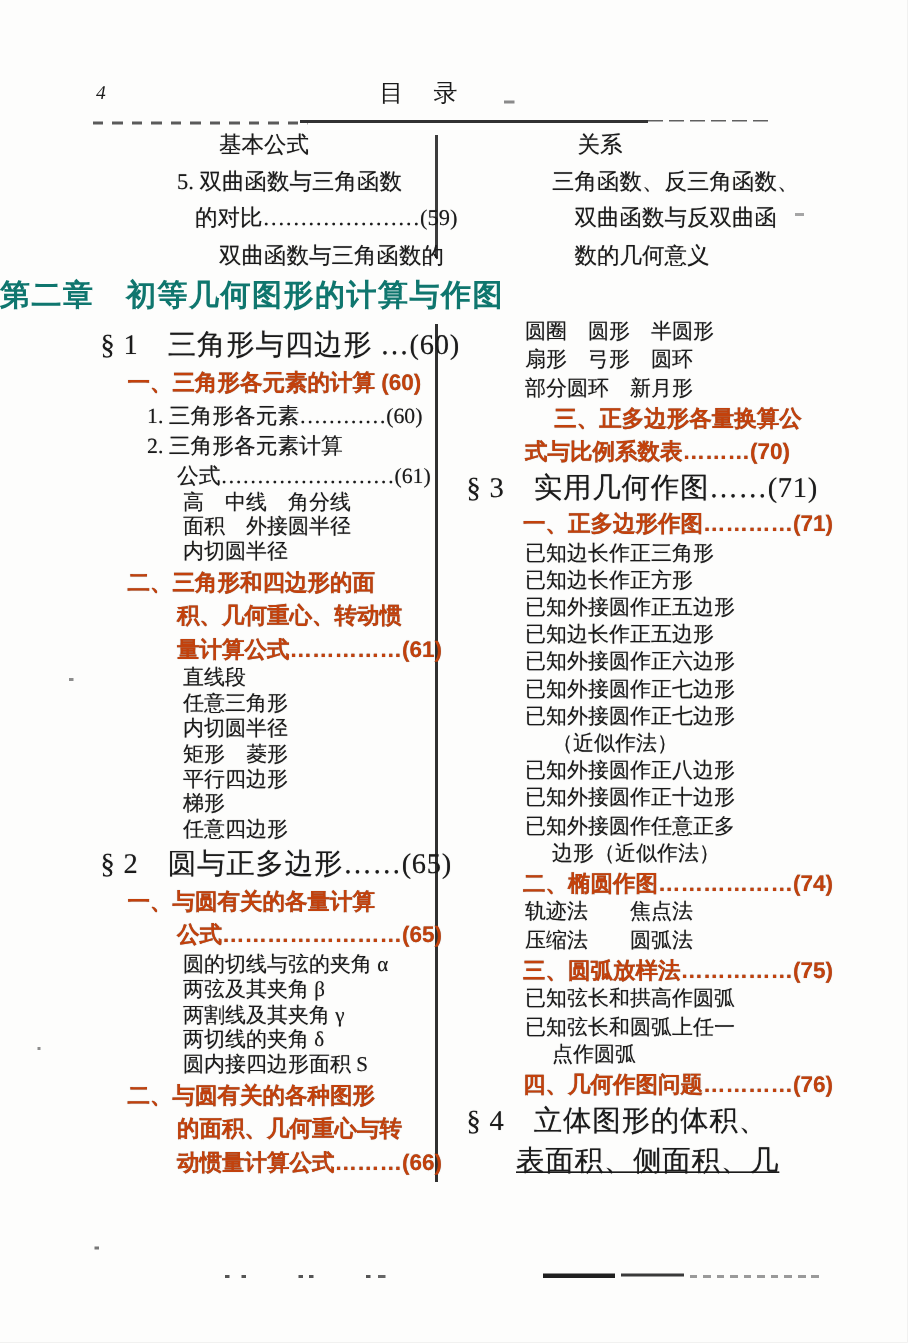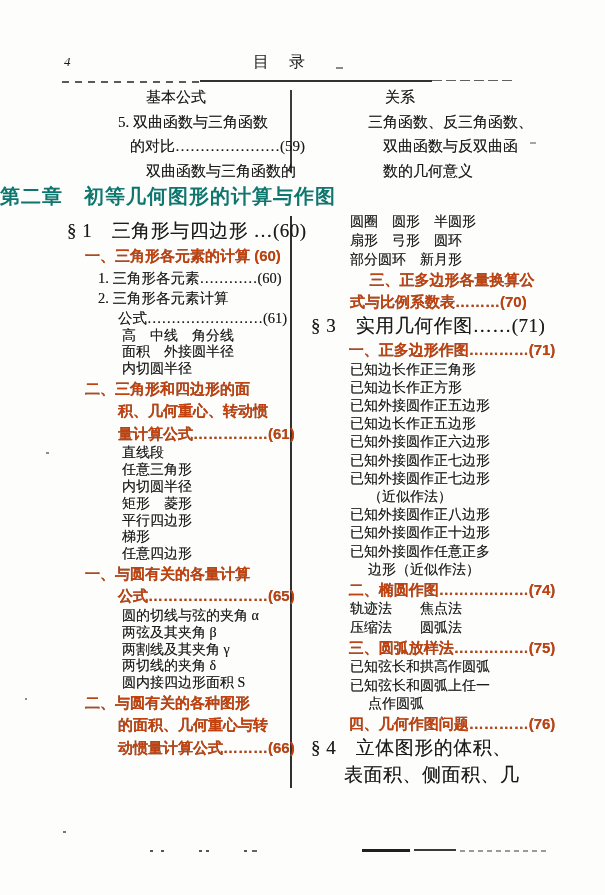--- a/index.html
+++ b/index.html
@@ -48,21 +48,21 @@
     font-family:"Liberation Sans","DejaVu Sans",sans-serif;
     font-weight:700;font-size:20px;letter-spacing:1px;color:#0f766e;}
 
   
   .col-left{position:absolute;left:64px;top:217px;width:226px;}
   .col-right{position:absolute;left:306px;top:212px;width:270px;}
 
   .s-sec{font-size:19px;line-height:28px;letter-spacing:.5px;}
   .col-left  .s-sec{padding-left:3px;}
   .col-right .s-sec{padding-left:5px;line-height:27px;}
-  .s-secc{font-size:19px;line-height:27px;padding-left:38px;letter-spacing:.5px;}
+  .s-secc{font-size:19px;line-height:27px;padding-left:38px;letter-spacing:.5px;text-decoration:underline;}
 
   .s-h1,.s-h1c{font-family:"Liberation Sans","DejaVu Sans",sans-serif;
     font-weight:700;font-size:15px;color:#c2410c;}
   .col-left  .s-h1 {line-height:22.5px;padding-left:21px;}
   .col-left  .s-h1c{line-height:22.5px;padding-left:54px;}
   .col-right .s-h1 {line-height:21.5px;padding-left:22px;text-align:center;}
   .col-right .s-h1c{line-height:21.5px;padding-left:44px;}
 
   .s-num  {font-size:14.5px;line-height:20px;padding-left:34px;}
   .s-cont2{font-size:14.5px;line-height:20px;padding-left:54px;}
@@ -128,20 +128,21 @@
       <div class="line s-h1">二、三角形和四边形的面</div>
       <div class="line s-h1c">积、几何重心、转动惯</div>
       <div class="line s-h1c">量计算公式……………(61)</div>
       <div class="line s-item">直线段</div>
       <div class="line s-item">任意三角形</div>
       <div class="line s-item">内切圆半径</div>
       <div class="line s-item">矩形　菱形</div>
       <div class="line s-item">平行四边形</div>
       <div class="line s-item">梯形</div>
       <div class="line s-item">任意四边形</div>
+      <div class="line s-sec">§ 2　圆与正多边形……(65)</div>
       <div class="line s-h1">一、与圆有关的各量计算</div>
       <div class="line s-h1c">公式……………………(65)</div>
       <div class="line s-item">圆的切线与弦的夹角 α</div>
       <div class="line s-item">两弦及其夹角 β</div>
       <div class="line s-item">两割线及其夹角 γ</div>
       <div class="line s-item">两切线的夹角 δ</div>
       <div class="line s-item">圆内接四边形面积 S</div>
       <div class="line s-h1">二、与圆有关的各种图形</div>
       <div class="line s-h1c">的面积、几何重心与转</div>
       <div class="line s-h1c">动惯量计算公式………(66)</div>

